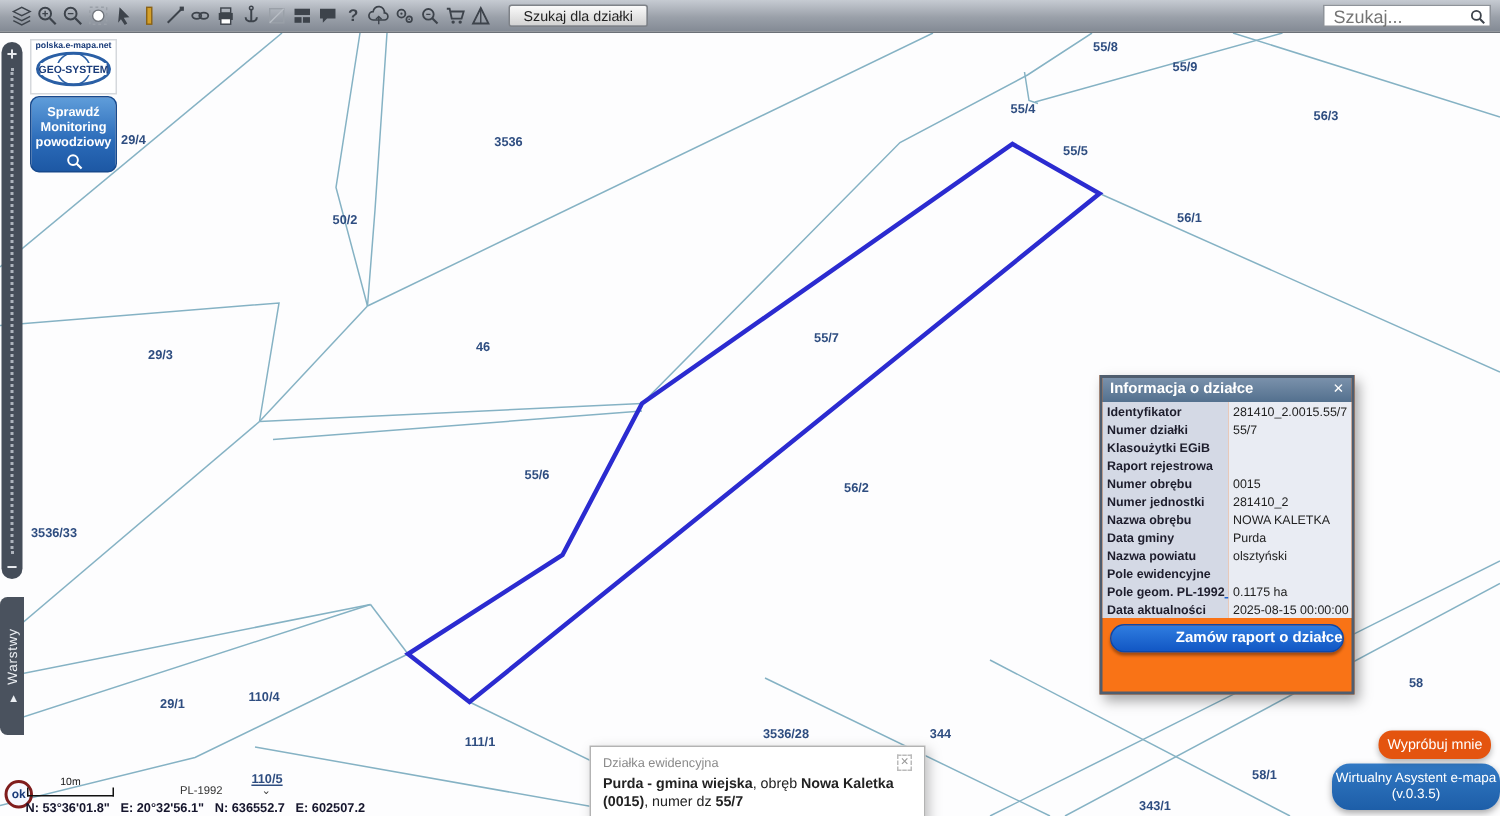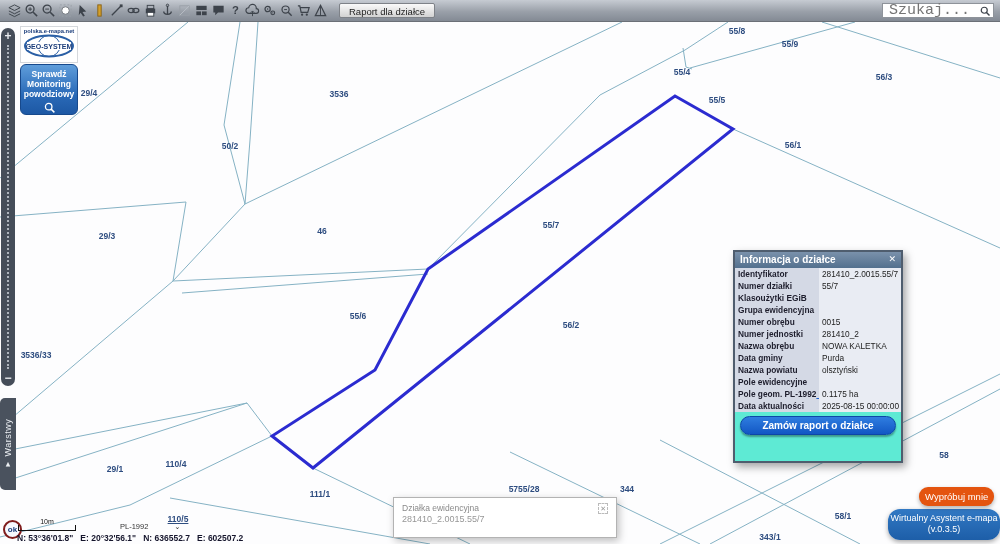--- a/index.html
+++ b/index.html
@@ -6,54 +6,54 @@
     font-family:"Liberation Sans","DejaVu Sans",sans-serif;background:#fdfdfe;position:relative;}
   
   .toolbar{position:absolute;left:0;top:0;width:1000px;height:22px;z-index:50;
     background:linear-gradient(#c6cbd2,#9aa0a9 55%,#838a94);border-bottom:1px solid #6b7077;
     display:flex;align-items:center;padding:0 6px;box-sizing:border-box;gap:1px;}
   .tbtn{width:16px;height:17px;display:flex;align-items:center;justify-content:center;cursor:pointer;border-radius:2px;}
   .report-btn{margin-left:10px;background:linear-gradient(#fafafa,#d2d2d2);border:1px solid #7e8288;
     border-radius:2px;font-size:9.5px;color:#222;padding:1px 9px;height:15px;line-height:13px;box-sizing:border-box;white-space:nowrap;cursor:pointer;}
   .searchbox{margin-left:auto;width:112px;height:15px;background:#fff;border:1px solid #8e939a;
     display:flex;align-items:center;padding:0 2px 0 4px;box-sizing:border-box;}
-  .searchbox input{border:0;outline:none;flex:1;font-size:15px;color:#444;min-width:0;background:transparent;
-    font-family:Liberation Mono, monospace;}
+  .searchbox input{border:0;outline:none;flex:1;font-size:12px;color:#444;min-width:0;background:transparent;
+    font-family:Liberation Sans, sans-serif;}
   
   .map-svg{position:absolute;left:0;top:22px;z-index:1;}
   .map-labels{position:absolute;left:0;top:0;width:1000px;height:544px;z-index:2;pointer-events:none;}
   .plabel{position:absolute;transform:translate(-50%,-50%);font-size:8.5px;font-weight:bold;color:#2e4d80;white-space:nowrap;}
   
   .zoom-slider{position:absolute;left:1px;top:28px;width:14px;height:358px;background:#454d59;border-radius:7px;
     z-index:15;display:flex;flex-direction:column;align-items:center;color:#e8eaee;box-sizing:border-box;padding:2px 0;}
   .zoom-plus,.zoom-minus{font-size:12px;line-height:12px;font-weight:bold;cursor:pointer;}
   .zoom-track{flex:1;width:0;border-left:2px dotted #aeb4bd;margin:3px 0;cursor:pointer;}
   .layers-tab{position:absolute;left:0;top:398px;width:16px;height:92px;background:#4a525e;border-radius:0 5px 5px 0;
     z-index:15;color:#eceff3;font-size:9px;display:flex;align-items:center;justify-content:center;
     writing-mode:vertical-rl;transform:rotate(180deg);cursor:pointer;letter-spacing:.5px;}
   .logo-box{position:absolute;left:20px;top:26px;width:58px;height:37px;background:#fff;border:1px solid #d5d8dc;
     z-index:15;text-align:center;box-sizing:border-box;padding-top:1px;}
   .logo-site{font-size:5.8px;font-weight:bold;color:#1a3c7a;}
   .flood-btn{position:absolute;left:20px;top:64px;width:58px;height:51px;z-index:15;cursor:pointer;
     background:linear-gradient(#5f9dda,#2a6ab8 60%,#1d58a4);border:1px solid #17498c;border-radius:6px;
     color:#fff;font-size:8.5px;font-weight:bold;text-align:center;line-height:1.2;box-sizing:border-box;padding-top:4px;}
   
-  .info-panel{position:absolute;left:733px;top:250px;width:170px;z-index:30;background:#5eead4;
+  .info-panel{position:absolute;left:733px;top:250px;width:170px;z-index:30;background:#f97316;
     border:2px solid #4f5d6e;box-shadow:3px 4px 8px rgba(0,0,0,.35);box-sizing:border-box;}
   .ip-header{background:linear-gradient(#7a91ab,#53708e);color:#fff;font-weight:bold;font-size:10px;
     padding:2px 5px 3px;display:flex;justify-content:space-between;align-items:center;}
   .ip-close{cursor:pointer;font-size:9px;line-height:9px;}
   .ip-row{display:flex;font-size:8.3px;line-height:12px;}
   .ip-label{flex:0 0 84px;background:#d4d9e5;font-weight:bold;color:#1d1d2c;padding:0 3px;box-sizing:border-box;white-space:nowrap;overflow:hidden;}
   .ip-value{flex:1;background:#e9ecf3;color:#222;padding:0 3px;white-space:nowrap;overflow:hidden;}
   .ip-link{color:#1f62d0;text-decoration:underline;cursor:pointer;font-weight:bold;}
   .ip-footer{padding:4px 5px 26px;}
   .order-btn{display:block;width:100%;background:linear-gradient(#2f7de0,#1257c4);color:#fff;font-weight:bold;
     font-size:10px;border:1px solid #0d47a8;border-radius:10px;padding:3px 0;cursor:pointer;
-    box-shadow:0 2px 2px rgba(0,0,0,.35);font-family:"Liberation Sans",sans-serif;}
+    box-shadow:0 2px 2px rgba(0,0,0,.35);font-family:"Liberation Sans",sans-serif;text-align:right;}
   
   .feature-popup{position:absolute;left:393px;top:497px;width:224px;z-index:25;background:#fff;
     border:1px solid #b3b3b3;box-shadow:2px 3px 8px rgba(0,0,0,.25);padding:5px 8px 8px;box-sizing:border-box;}
   .fp-type-row{display:flex;justify-content:space-between;color:#8a8a8a;font-size:8.5px;gap:39px;}
   .fp-close{color:#999;cursor:pointer;border:1px dashed #bbb;font-size:7px;line-height:7px;padding:1px;}
   .fp-title{font-size:9.5px;color:#222;margin:3px 0 2px;line-height:1.3;}
   .fp-id{color:#979797;font-size:9px;margin-bottom:5px;}
   
   .try-me{position:absolute;left:919px;top:487px;z-index:27;background:#e4540f;color:#fff;font-size:9.5px;
     padding:4px 6px;border-radius:9px;box-shadow:0 2px 4px rgba(0,0,0,.3);cursor:pointer;white-space:nowrap;}
@@ -114,21 +114,21 @@
     <span class="plabel" style="left: 717px; top: 100px;">55/5</span>
     <span class="plabel" style="left: 884px; top: 77px;">56/3</span>
     <span class="plabel" style="left: 793px; top: 145px;">56/1</span>
     <span class="plabel" style="left: 551px; top: 225px;">55/7</span>
     <span class="plabel" style="left: 358px; top: 316px;">55/6</span>
     <span class="plabel" style="left: 571px; top: 325px;">56/2</span>
     <span class="plabel" style="left: 36px; top: 355px;">3536/33</span>
     <span class="plabel" style="left: 115px; top: 469px;">29/1</span>
     <span class="plabel" style="left: 176px; top: 464px;">110/4</span>
     <span class="plabel" style="left: 320px; top: 494px;">111/1</span>
-    <span class="plabel" style="left: 524px; top: 489px;">5755/28</span>
+    <span class="plabel" style="left: 524px; top: 489px;">3536/28</span>
     <span class="plabel" style="left: 627px; top: 489px;">344</span>
     <span class="plabel" style="left: 178px; top: 519px; text-decoration: underline;">110/5</span>
     <span class="plabel" style="left: 944px; top: 455px;">58</span>
     <span class="plabel" style="left: 843px; top: 516px;">58/1</span>
     <span class="plabel" style="left: 770px; top: 537px;">343/1</span>
   </div>
 
 <div class="toolbar">
   <div style="display:flex;gap:1px;">
       <div class="tbtn">
@@ -243,21 +243,21 @@
           <circle cx="11.5" cy="12.5" r="1.2" fill="#3d434b"></circle>
         </svg>
       </div>
       <div class="tbtn">
         <svg width="15" height="15" viewBox="0 0 16 16">
           <path d="M8 2.5L13.5 13.5H2.5z" fill="none" stroke="#3d434b" stroke-width="1.3"></path>
           <path d="M8 2.5V13.5" stroke="#3d434b"></path>
         </svg>
       </div>
     </div>
-  <button class="report-btn">Raport dla działce</button>
+  <button class="report-btn">Szukaj dla działki</button>
   <div class="searchbox">
     <input placeholder="Szukaj..." style="">
     <span style="display:flex;">
       <svg width="12" height="12" viewBox="0 0 16 16">
           <circle cx="7" cy="7" r="4" fill="none" stroke="#3d434b" stroke-width="1.6"></circle>
           <path d="M10 10L14 14" stroke="#3d434b" stroke-width="1.8"></path>
         </svg>
     </span>
   </div>
 </div>
@@ -302,21 +302,21 @@
       </div>
       <div class="ip-row">
         <div class="ip-label">Numer działki</div>
         <div class="ip-value">55/7</div>
       </div>
       <div class="ip-row">
         <div class="ip-label">Klasoużytki EGiB</div>
         <div class="ip-value"></div>
       </div>
       <div class="ip-row">
-        <div class="ip-label">Grupa ewidencyjna</div>
+        <div class="ip-label">Raport rejestrowa</div>
         <div class="ip-value"></div>
       </div>
       <div class="ip-row">
         <div class="ip-label">Numer obrębu</div>
         <div class="ip-value">0015</div>
       </div>
       <div class="ip-row">
         <div class="ip-label">Numer jednostki</div>
         <div class="ip-value">281410_2</div>
       </div>
@@ -348,20 +348,21 @@
   <div class="ip-footer">
     <button class="order-btn">Zamów raport o działce</button>
   </div>
 </div>
 
 <div class="feature-popup">
   <div class="fp-type-row">
     <span>Działka ewidencyjna</span>
     <span class="fp-close">✕</span>
   </div>
+  <div class="fp-title"><span style="font-weight: bold;">Purda - gmina wiejska</span><span>, obręb </span><span style="font-weight: bold;">Nowa Kaletka (0015)</span><span>, numer dz </span><span style="font-weight: bold;">55/7</span></div>
   <div class="fp-id">281410_2.0015.55/7</div>
 
 </div>
 
 <div class="try-me">Wypróbuj mnie</div>
 <div class="assistant-btn">
   <div>Wirtualny Asystent e-mapa</div>
   <div>(v.0.3.5)</div>
 </div>
 

